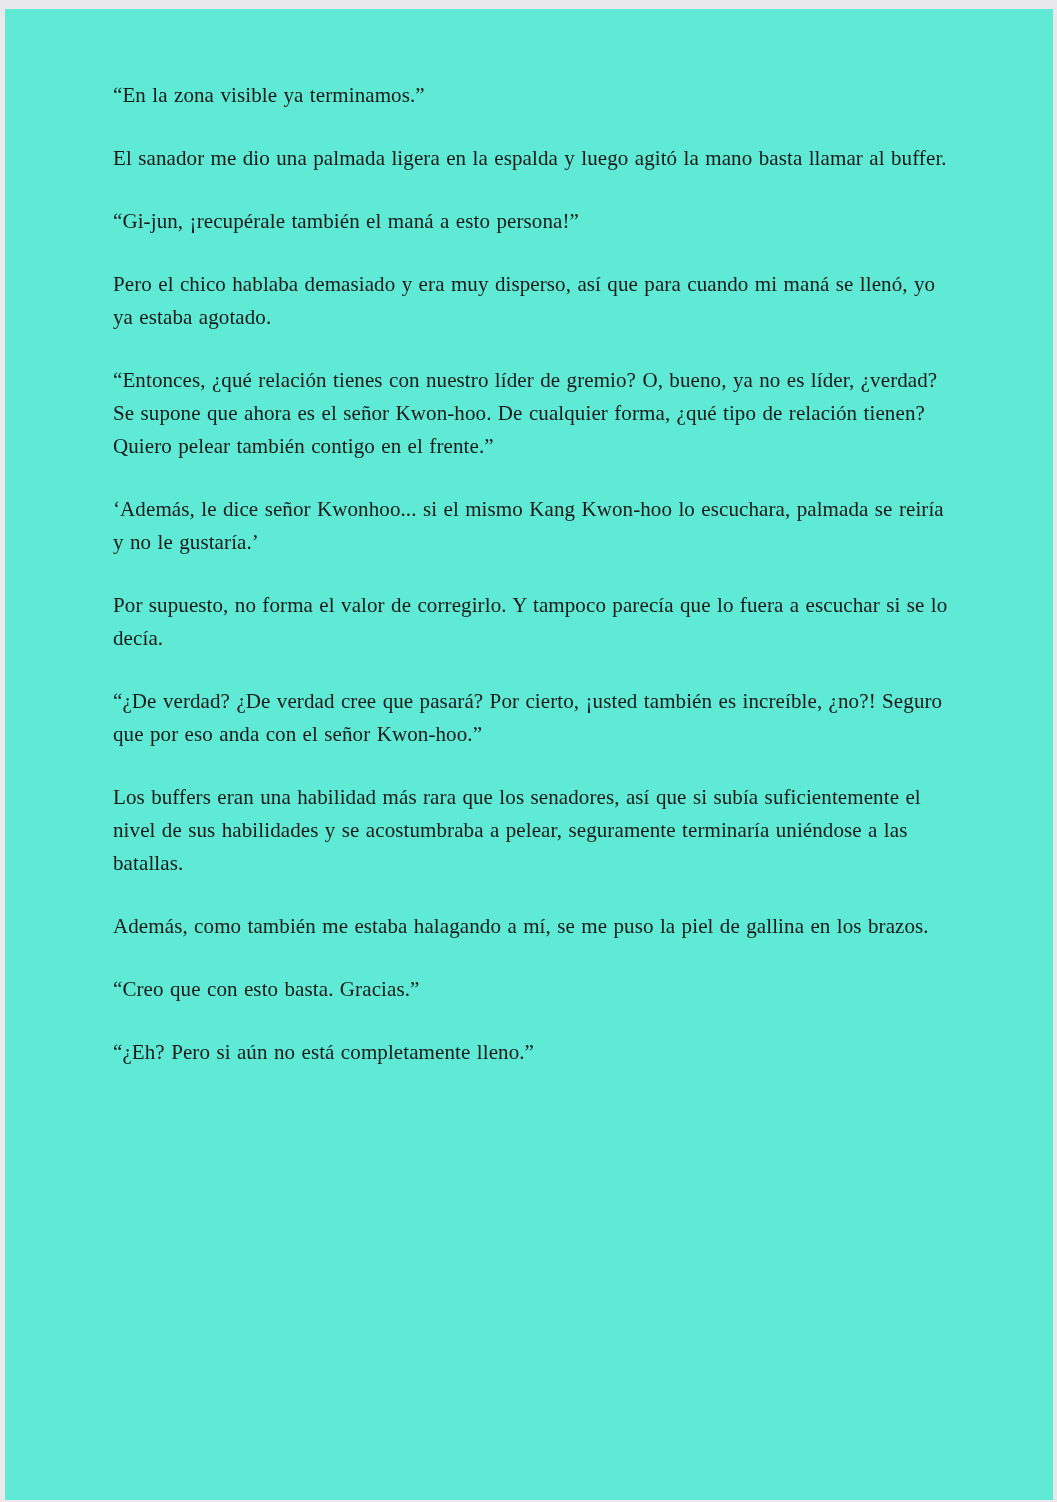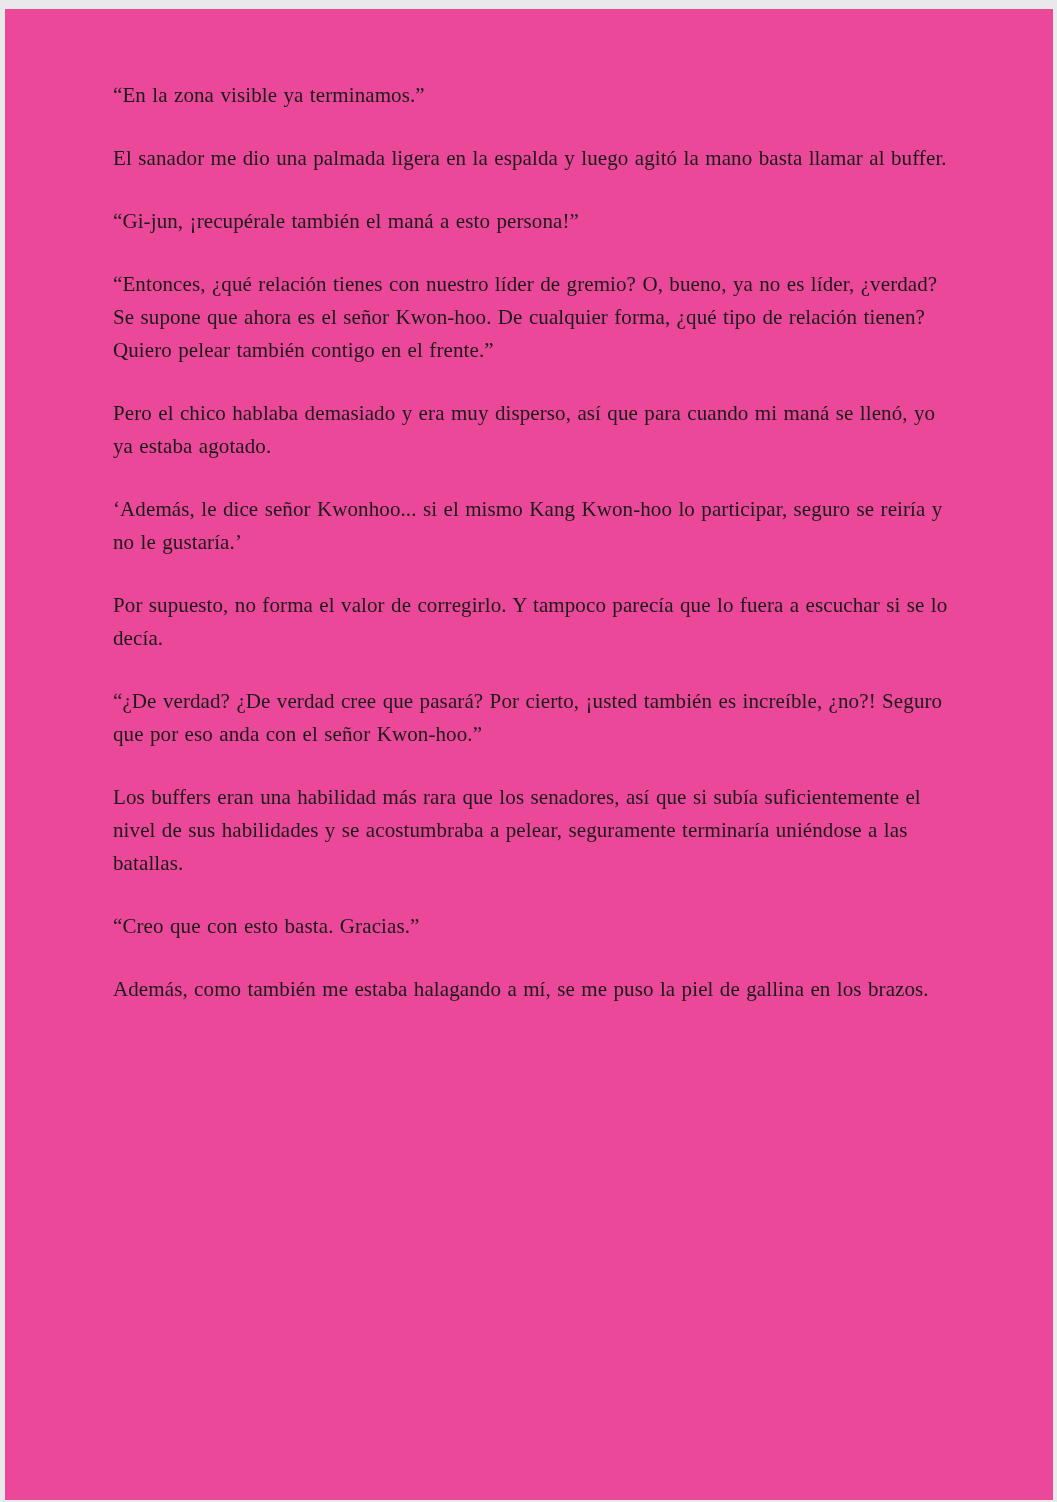--- a/index.html
+++ b/index.html
@@ -13,21 +13,21 @@
     position: relative;
     font-family: "Liberation Serif", "DejaVu Serif", serif;
     overflow: hidden;
   }
   .page {
     position: absolute;
     top: 9px;
     left: 5px;
     right: 4px;
     bottom: 2px;
-    background: #ec4899;
+    background: #5eead4;
   }
   .content {
     padding: 70px 104px 0 108px;
     max-width: 845px;
   }
   .content p {
     margin: 0 0 30px 0;
     font-size: 21px;
     line-height: 33px;
     color: #1a1a1a;
@@ -36,22 +36,23 @@
   }
 </style>
 </head>
 <body>
 
 <div class="page">
   <div class="content" id="content">
       <p>“En la zona visible ya terminamos.”</p>
       <p>El sanador me dio una palmada ligera en la espalda y luego agitó la mano basta llamar al buffer.</p>
       <p>“Gi-jun, ¡recupérale también el maná a esto persona!”</p>
+      <p>Pero el chico hablaba demasiado y era muy disperso, así que para cuando mi maná se llenó, yo ya estaba agotado.</p>
       <p>“Entonces, ¿qué relación tienes con nuestro líder de gremio? O, bueno, ya no es líder, ¿verdad? Se supone que ahora es el señor Kwon-hoo. De cualquier forma, ¿qué tipo de relación tienen? Quiero pelear también contigo en el frente.”</p>
-      <p>Pero el chico hablaba demasiado y era muy disperso, así que para cuando mi maná se llenó, yo ya estaba agotado.</p>
-      <p>‘Además, le dice señor Kwonhoo... si el mismo Kang Kwon-hoo lo participar, seguro se reiría y no le gustaría.’</p>
+      <p>‘Además, le dice señor Kwonhoo... si el mismo Kang Kwon-hoo lo escuchara, palmada se reiría y no le gustaría.’</p>
       <p>Por supuesto, no forma el valor de corregirlo. Y tampoco parecía que lo fuera a escuchar si se lo decía.</p>
       <p>“¿De verdad? ¿De verdad cree que pasará? Por cierto, ¡usted también es increíble, ¿no?! Seguro que por eso anda con el señor Kwon-hoo.”</p>
       <p>Los buffers eran una habilidad más rara que los senadores, así que si subía suficientemente el nivel de sus habilidades y se acostumbraba a pelear, seguramente terminaría uniéndose a las batallas.</p>
+      <p>Además, como también me estaba halagando a mí, se me puso la piel de gallina en los brazos.</p>
       <p>“Creo que con esto basta. Gracias.”</p>
-      <p>Además, como también me estaba halagando a mí, se me puso la piel de gallina en los brazos.</p>
+      <p>“¿Eh? Pero si aún no está completamente lleno.”</p>
     </div>
 </div>
 
 </body></html>

